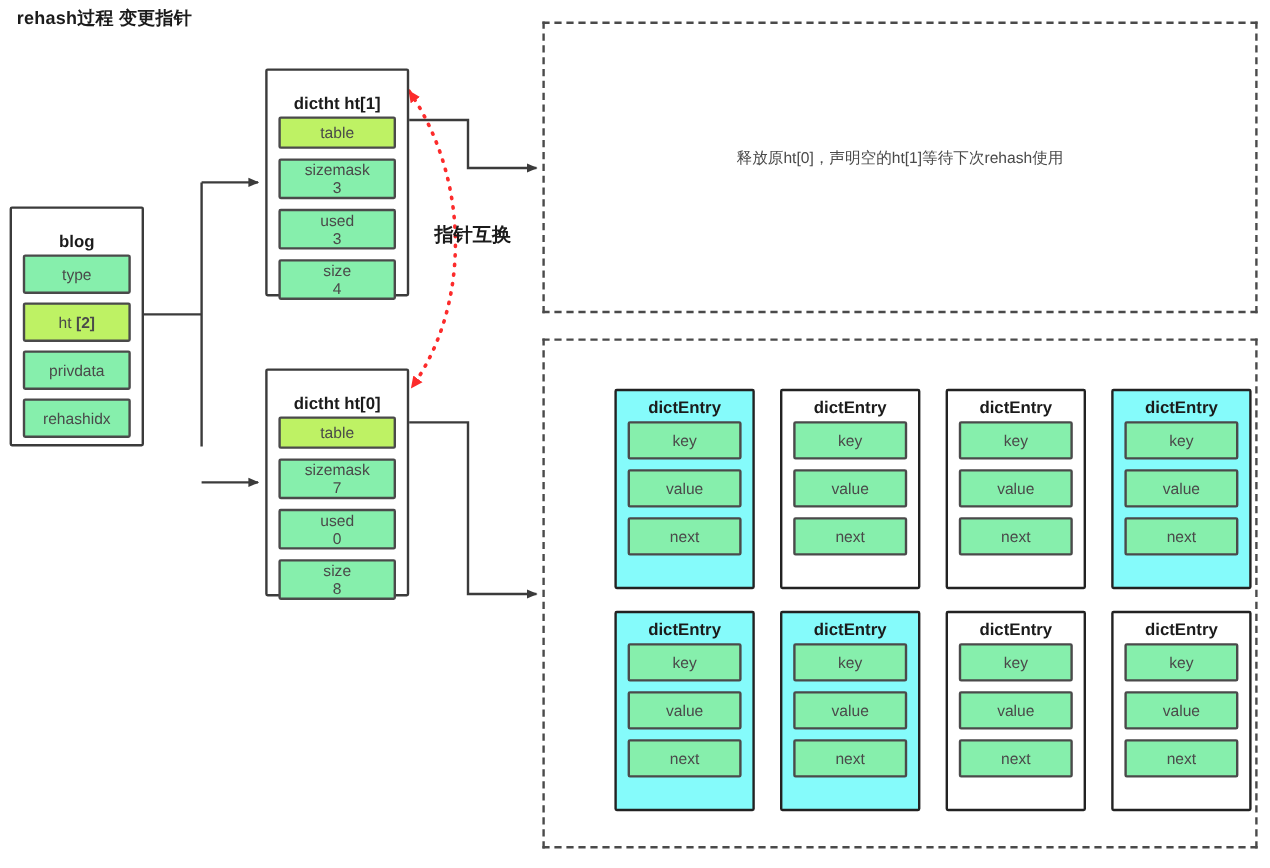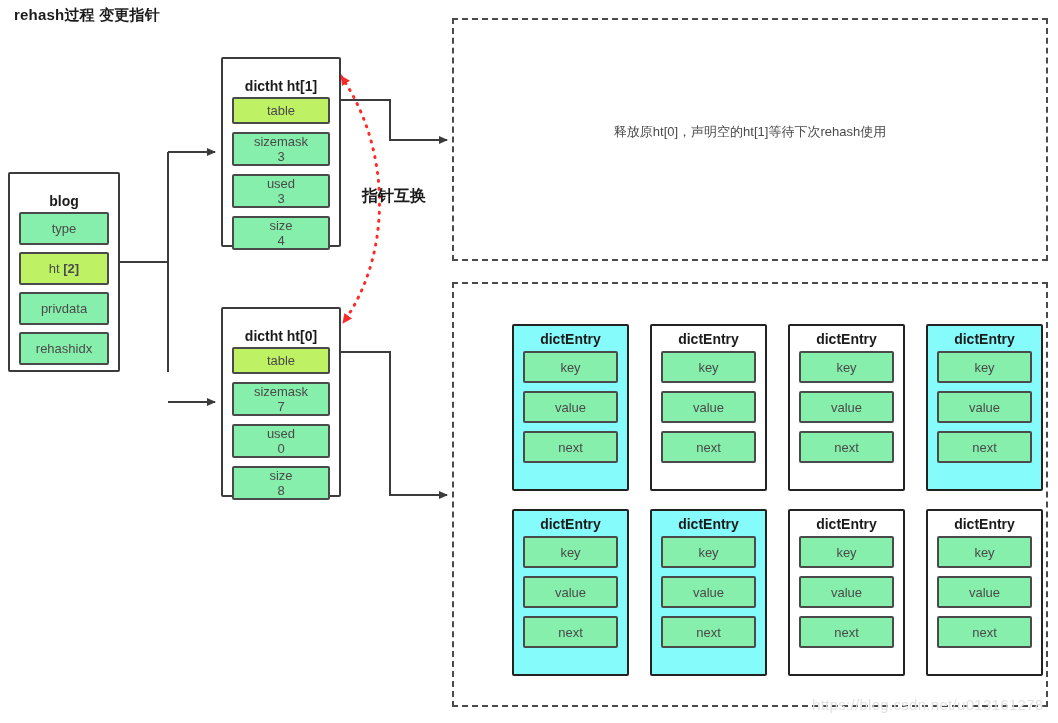--- a/index.html
+++ b/index.html
@@ -311,15 +311,14 @@
           <div class="field">
             <span>value</span>
           </div>
           <div class="field">
             <span>next</span>
           </div>
         </div>
       </div>
   </div>
 
-  <div class="watermark">https://blog.csdn.net/u013161278</div>
 
 </div>
 
 </body></html>

